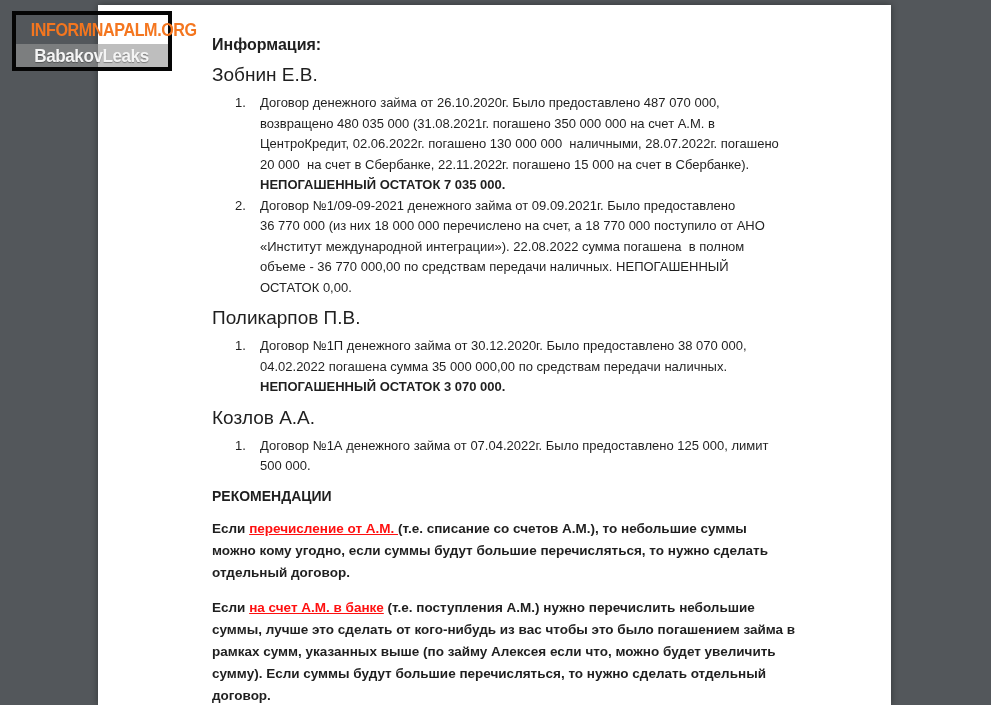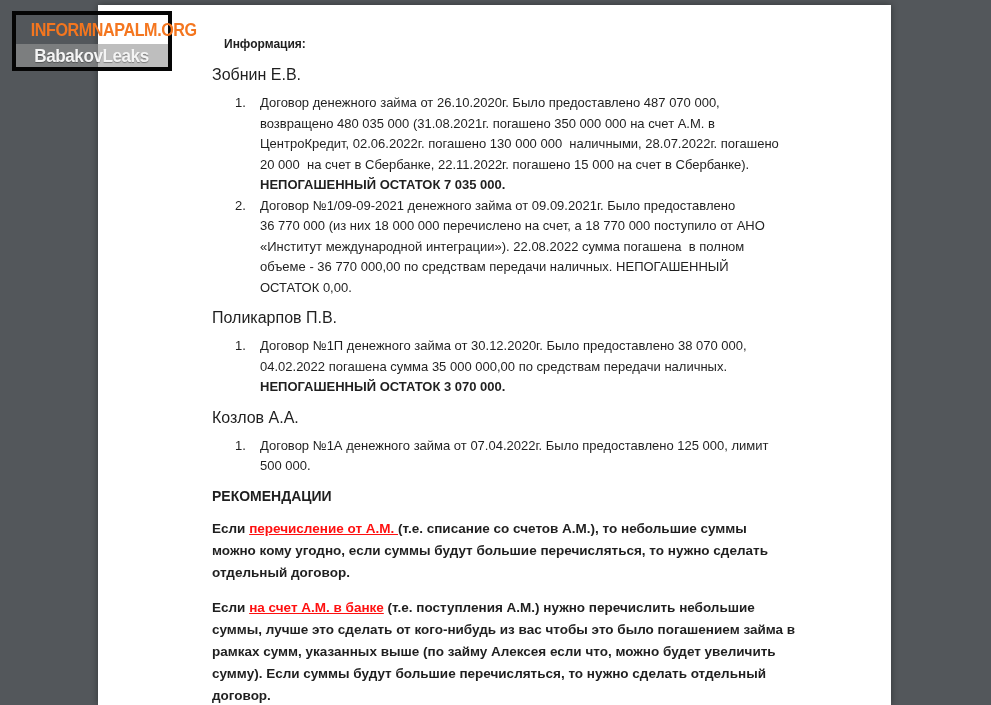--- a/index.html
+++ b/index.html
@@ -21,26 +21,26 @@
   .content{
     position:absolute;
     left:114px;top:29px;
     width:668px;
     color:#1f1f1f;
     font-size:13px;
     line-height:20.5px;
   }
   .doc-title{
     font-weight:bold;
-    font-size:12px;
+    font-size:16px;
     line-height:21px;
-    margin:0 0 9px 12px;
+    margin:0 0 9px 0;
   }
   .section-name{
-    font-size:16px;
+    font-size:19px;
     line-height:21px;
     margin:0 0 8px 0;
   }
   .loan-list{margin:0 0 9px 0;}
   .loan-item{display:flex;}
   .loan-item .num{
     flex:none;
     width:48px;
     padding-left:23px;
     box-sizing:border-box;

